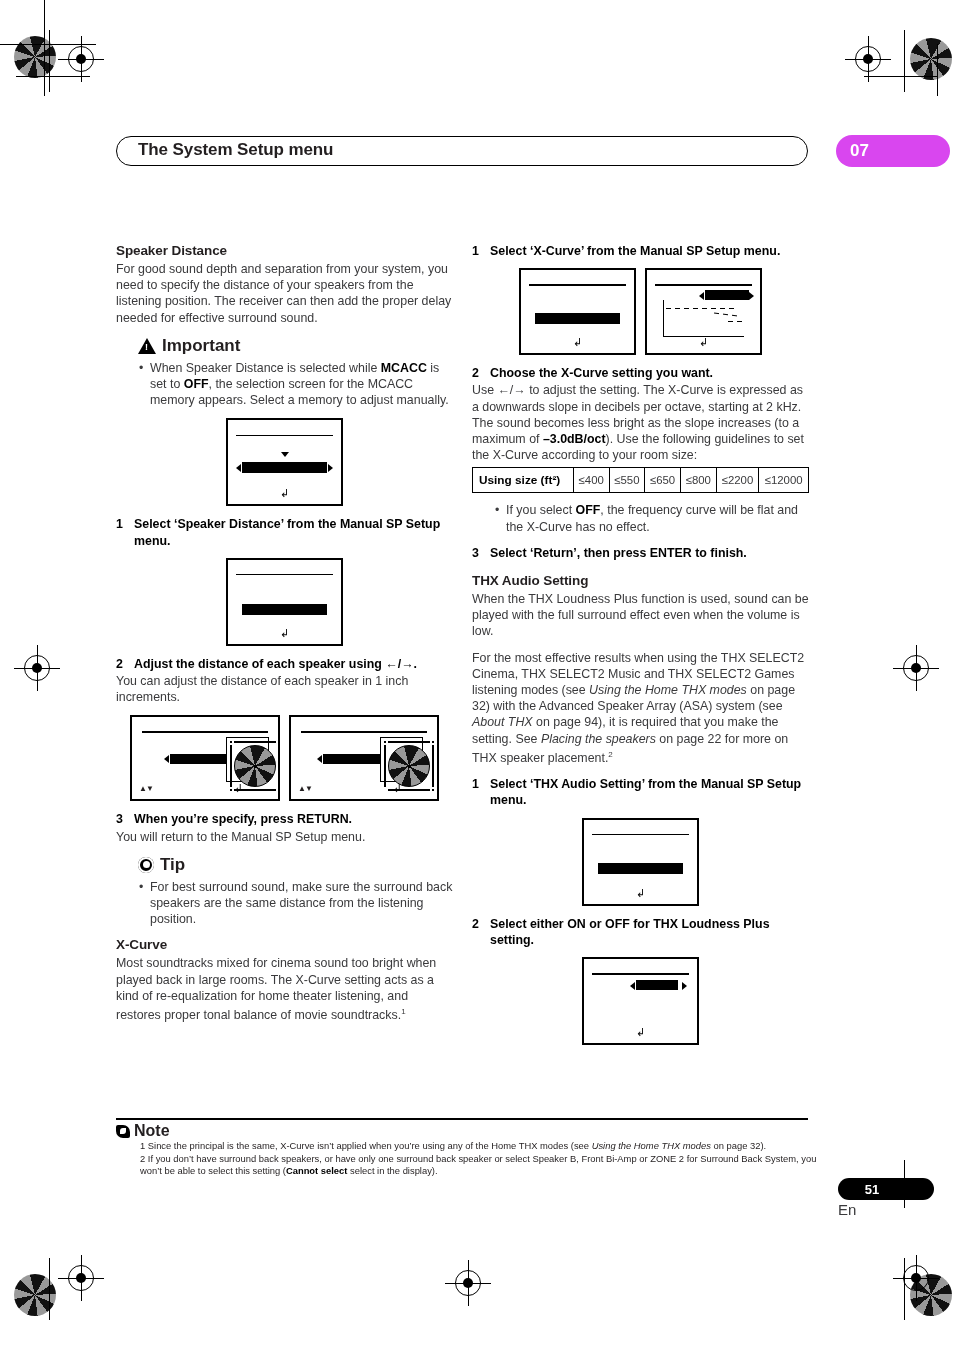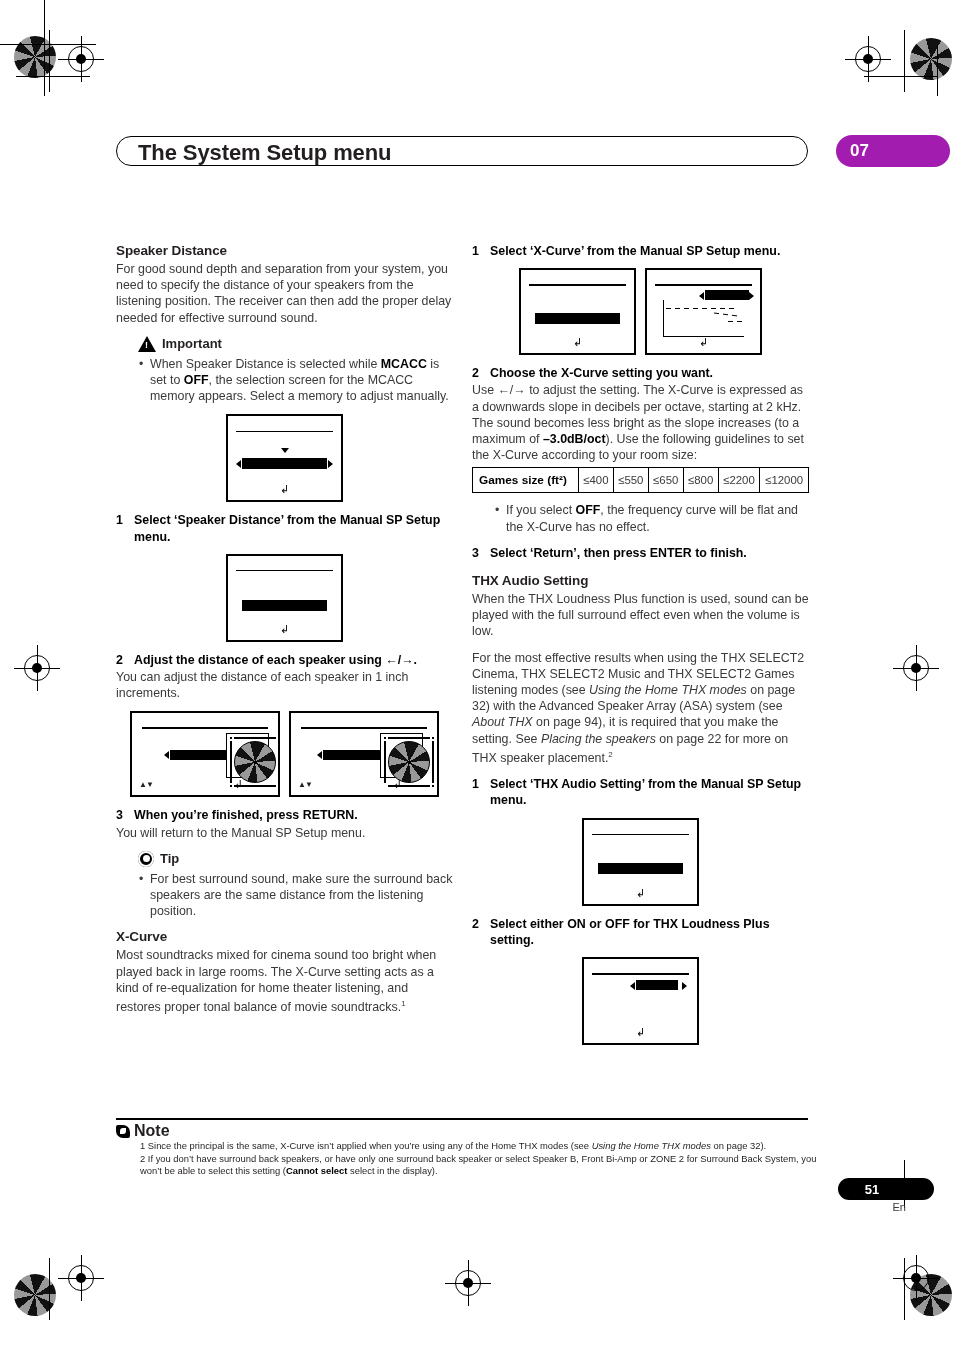--- a/index.html
+++ b/index.html
@@ -52,29 +52,29 @@
     position: absolute;
     left: 116px; top: 136px;
     width: 692px; height: 30px;
     border: 1.6px solid #000;
     border-radius: 15px;
     box-sizing: border-box;
   }
   .chapter-title {
     position: absolute;
     left: 138px; top: 140px;
-    font-size: 22px;
+    font-size: 17px;
     font-weight: bold;
     letter-spacing: -0.1px;
   }
   .chapter-num {
     position: absolute;
     left: 836px; top: 135px;
     width: 114px; height: 32px;
-    background: #a21caf;
+    background: #d946ef;
     border-radius: 16px;
     color: #fff;
     font-weight: bold;
     font-size: 17px;
     display: flex;
     align-items: center;
     padding-left: 14px;
     box-sizing: border-box;
   }
 
@@ -115,21 +115,21 @@
   sup { font-size: 8px; vertical-align: super; }
 
   
   .callout {
     display: flex;
     align-items: center;
     gap: 6px;
     margin: 10px 0 4px 22px;
   }
   .callout .label {
-    font-size: 13px;
+    font-size: 17px;
     font-weight: bold;
   }
   .warn-tri {
     width: 0; height: 0;
     border-left: 9px solid transparent;
     border-right: 9px solid transparent;
     border-bottom: 16px solid #000;
     position: relative;
   }
   .warn-tri::after {
@@ -386,22 +386,22 @@
     display: flex;
     align-items: center;
     justify-content: center;
     padding-right: 28px;
     box-sizing: border-box;
   }
   .page-lang {
     position: absolute;
     left: 838px; top: 1201px;
     width: 68px;
-    text-align: right;
-    font-size: 11px;
+    text-align: left;
+    font-size: 15px;
     color: #3a3a3c;
   }
 </style>
 </head>
 <body>
 
 <div class="dot" style="left:14px;top:36px;"></div>
 <div class="dot" style="left:910px;top:38px;"></div>
 <div class="dot" style="left:14px;top:1274px;"></div>
 <div class="dot" style="left:910px;top:1274px;"></div>
@@ -510,21 +510,21 @@
         <span></span>
         <span class="blank"></span>
         <span></span>
         <span></span>
       </div>
       <div class="lr">▲▼</div>
       <div class="ret right">↲</div>
     </div>
   </div>
 
-  <p class="step"><span class="n">3</span><span>When you’re finished, press RETURN.</span></p>
+  <p class="step"><span class="n">3</span><span>When you’re specify, press RETURN.</span></p>
   <p class="body">You will return to the Manual SP Setup menu.</p>
 
   <div class="callout">
     <span class="gear"></span>
     <span class="label">Tip</span>
   </div>
   <ul class="bullets">
     <li>For best surround sound, make sure the surround back speakers are the same distance from the listening position.</li>
   </ul>
 
@@ -556,21 +556,21 @@
       <div class="ret">↲</div>
     </div>
   </div>
 
   <p class="step"><span class="n">2</span><span>Choose the X-Curve setting you want.</span></p>
   <p class="body tight"><span>Use ←/→ to adjust the setting. The X-Curve is expressed as a downwards slope in decibels per octave, starting at 2 kHz. The sound becomes less bright as the slope increases (to a maximum of </span><span class="b">–3.0dB/oct</span><span>). Use the following guidelines to set the X-Curve according to your room size:</span></p>
 
   <table class="rt">
     <tbody>
       <tr>
-        <th class="rowhdr"><span>Games size (ft²)</span></th>
+        <th class="rowhdr"><span>Using size (ft²)</span></th>
         <td>≤400</td>
         <td>≤550</td>
         <td>≤650</td>
         <td>≤800</td>
         <td>≤2200</td>
         <td>≤12000</td>
       </tr>
     </tbody>
   </table>
 

